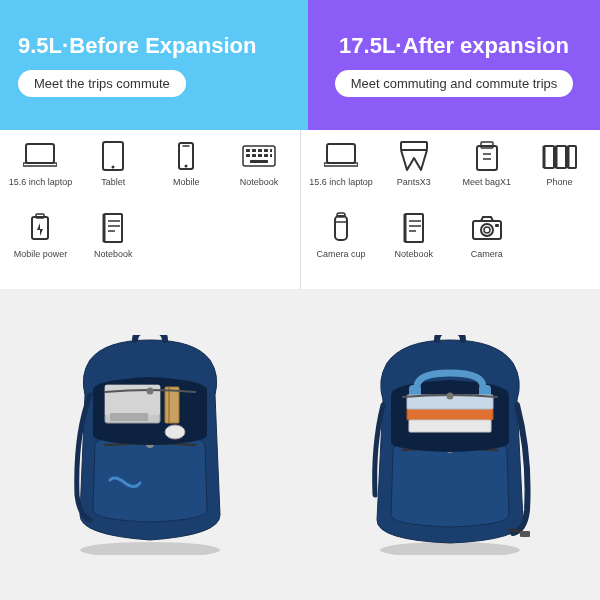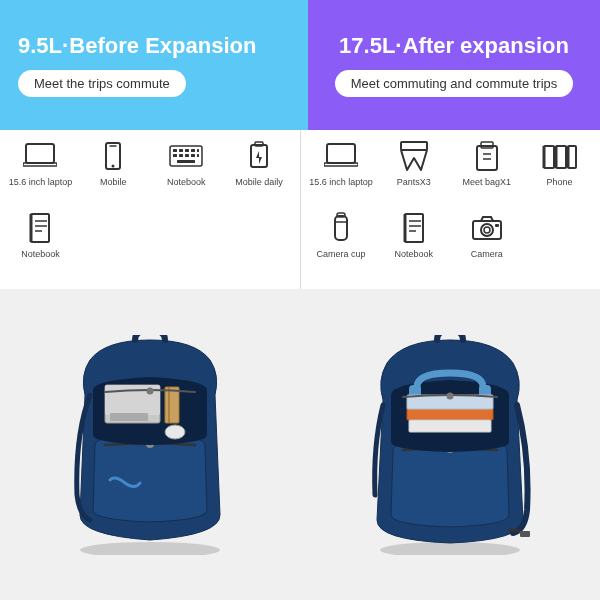--- a/index.html
+++ b/index.html
@@ -139,20 +139,29 @@
           <svg width="34" height="28" viewBox="0 0 34 28">
             <rect x="3" y="2" width="28" height="19" rx="2" fill="none" stroke="#333" stroke-width="2"></rect>
             <line x1="3" y1="19" x2="3" y2="21" stroke="#333" stroke-width="1"></line>
             <rect x="0" y="21" width="34" height="3" rx="1" fill="none" stroke="#333" stroke-width="1.5"></rect>
             <line x1="13" y1="21" x2="21" y2="21" stroke="#333" stroke-width="1.5"></line>
           </svg>
         </div>
         <div class="icon-label">15.6 inch laptop</div>
       </div>
 
+      <div class="icon-item">
+        <div class="icon-svg">
+          <svg width="22" height="30" viewBox="0 0 22 30">
+            <rect x="1" y="1" width="20" height="28" rx="2" fill="none" stroke="#333" stroke-width="2"></rect>
+            <circle cx="11" cy="26" r="1.5" fill="#333"></circle>
+          </svg>
+        </div>
+        <div class="icon-label">Tablet</div>
+      </div>
 
       <div class="icon-item">
         <div class="icon-svg">
           <svg width="16" height="28" viewBox="0 0 16 28">
             <rect x="1" y="1" width="14" height="26" rx="2" fill="none" stroke="#333" stroke-width="2"></rect>
             <circle cx="8" cy="24" r="1.5" fill="#333"></circle>
             <line x1="5" y1="4" x2="11" y2="4" stroke="#333" stroke-width="1.5" stroke-linecap="round"></line>
           </svg>
         </div>
         <div class="icon-label">Mobile</div>
@@ -180,21 +189,21 @@
 
 
       <div class="icon-item">
         <div class="icon-svg">
           <svg width="20" height="30" viewBox="0 0 20 30">
             <rect x="2" y="4" width="16" height="22" rx="2" fill="none" stroke="#333" stroke-width="2"></rect>
             <rect x="6" y="1" width="8" height="4" rx="1" fill="none" stroke="#333" stroke-width="1.5"></rect>
             <polygon points="10,10 7,17 10,17 10,23 13,16 10,16" fill="#333"></polygon>
           </svg>
         </div>
-        <div class="icon-label">Mobile daily</div>
+        <div class="icon-label">Mobile power</div>
       </div>
 
       <div class="icon-item">
         <div class="icon-svg">
           <svg width="24" height="30" viewBox="0 0 24 30">
             <rect x="3" y="1" width="18" height="28" rx="1" fill="none" stroke="#333" stroke-width="2"></rect>
             <line x1="3" y1="1" x2="3" y2="29" stroke="#333" stroke-width="3"></line>
             <line x1="7" y1="8" x2="19" y2="8" stroke="#333" stroke-width="1.5"></line>
             <line x1="7" y1="13" x2="19" y2="13" stroke="#333" stroke-width="1.5"></line>
             <line x1="7" y1="18" x2="14" y2="18" stroke="#333" stroke-width="1.5"></line>

